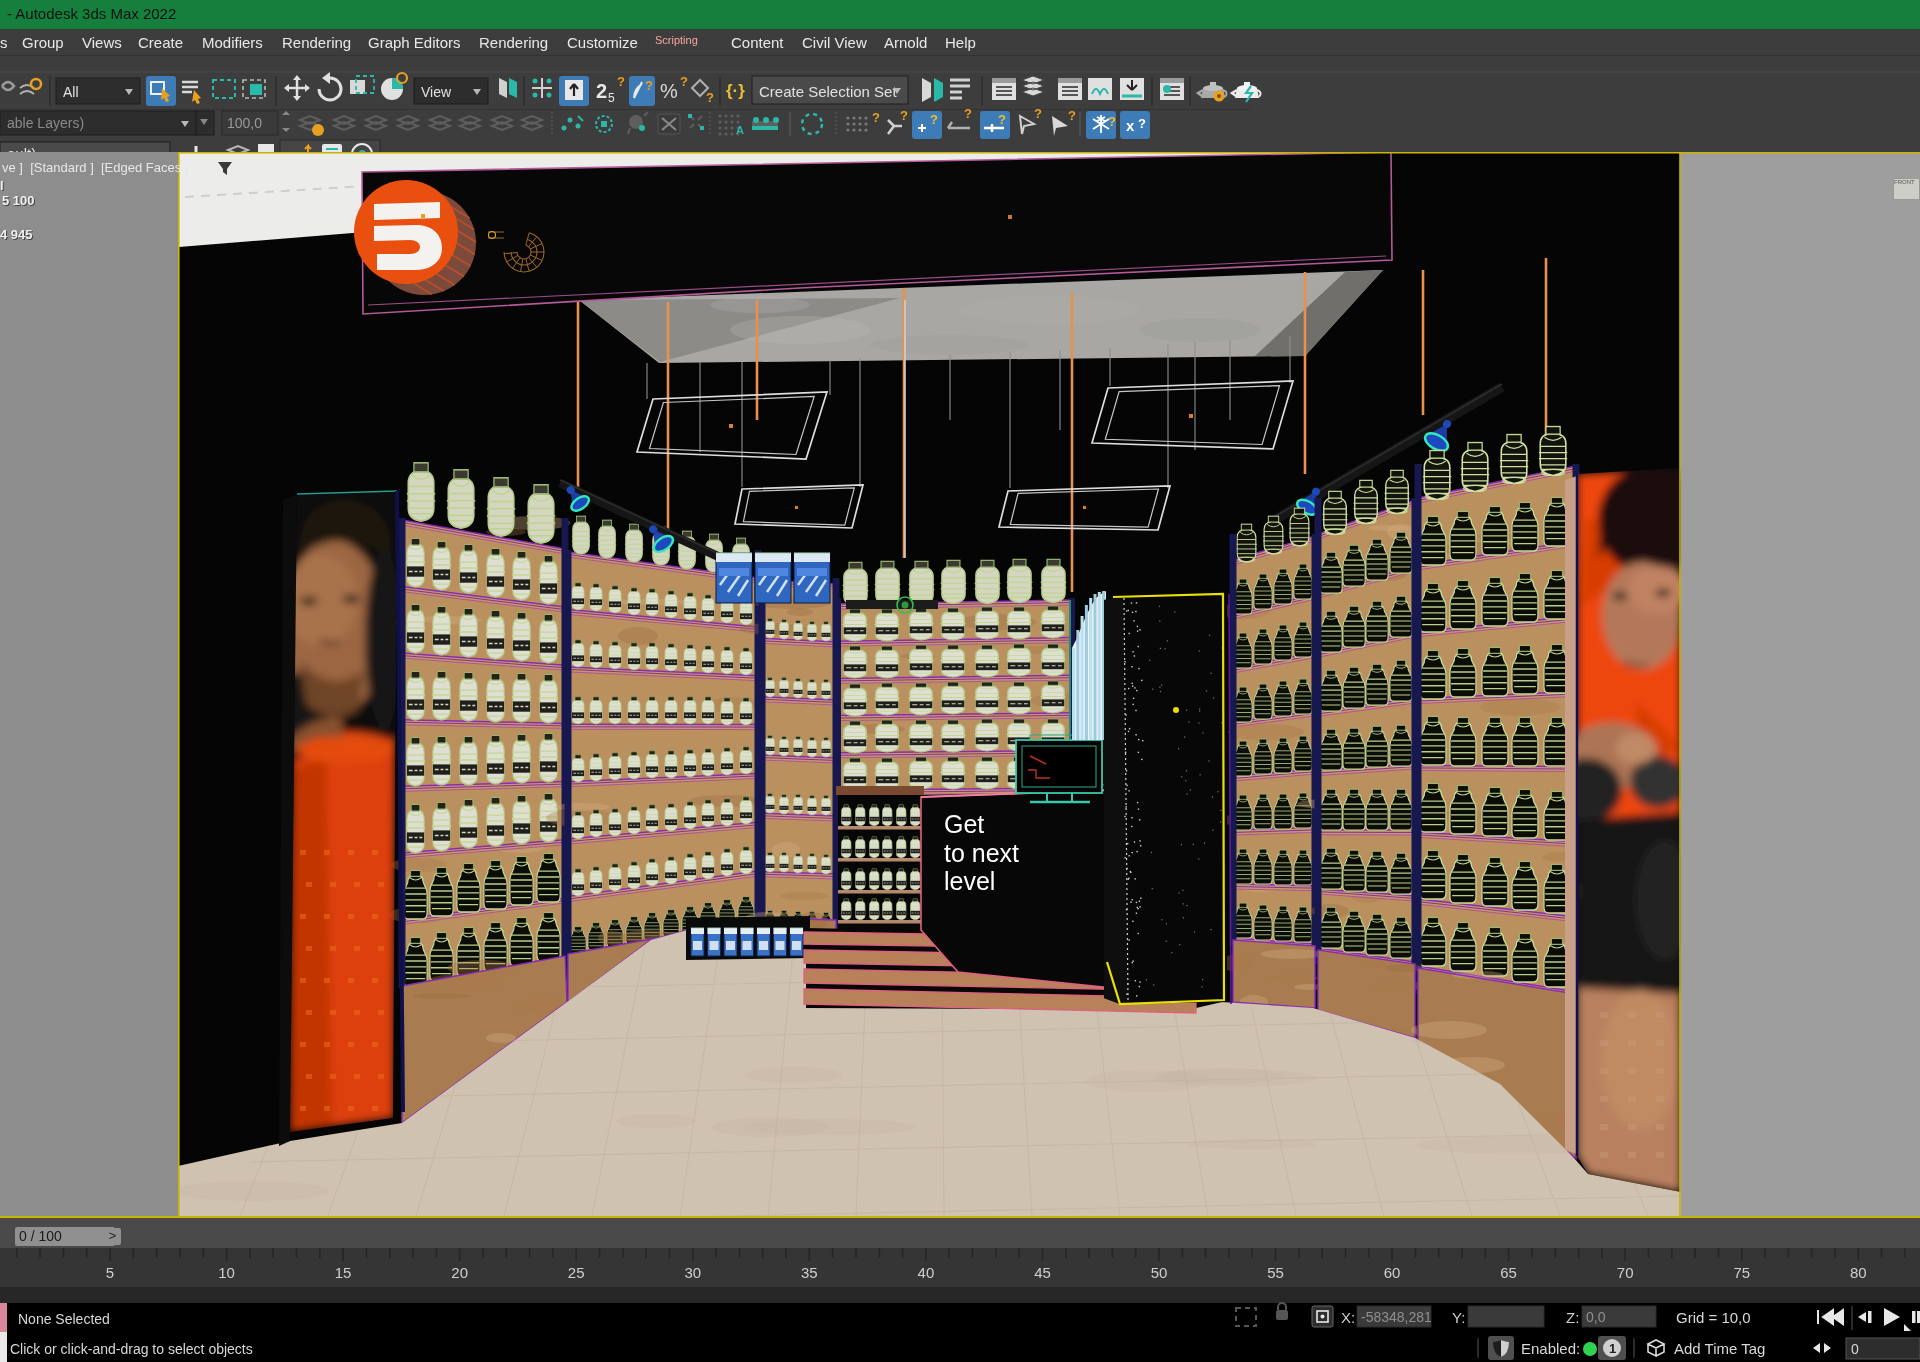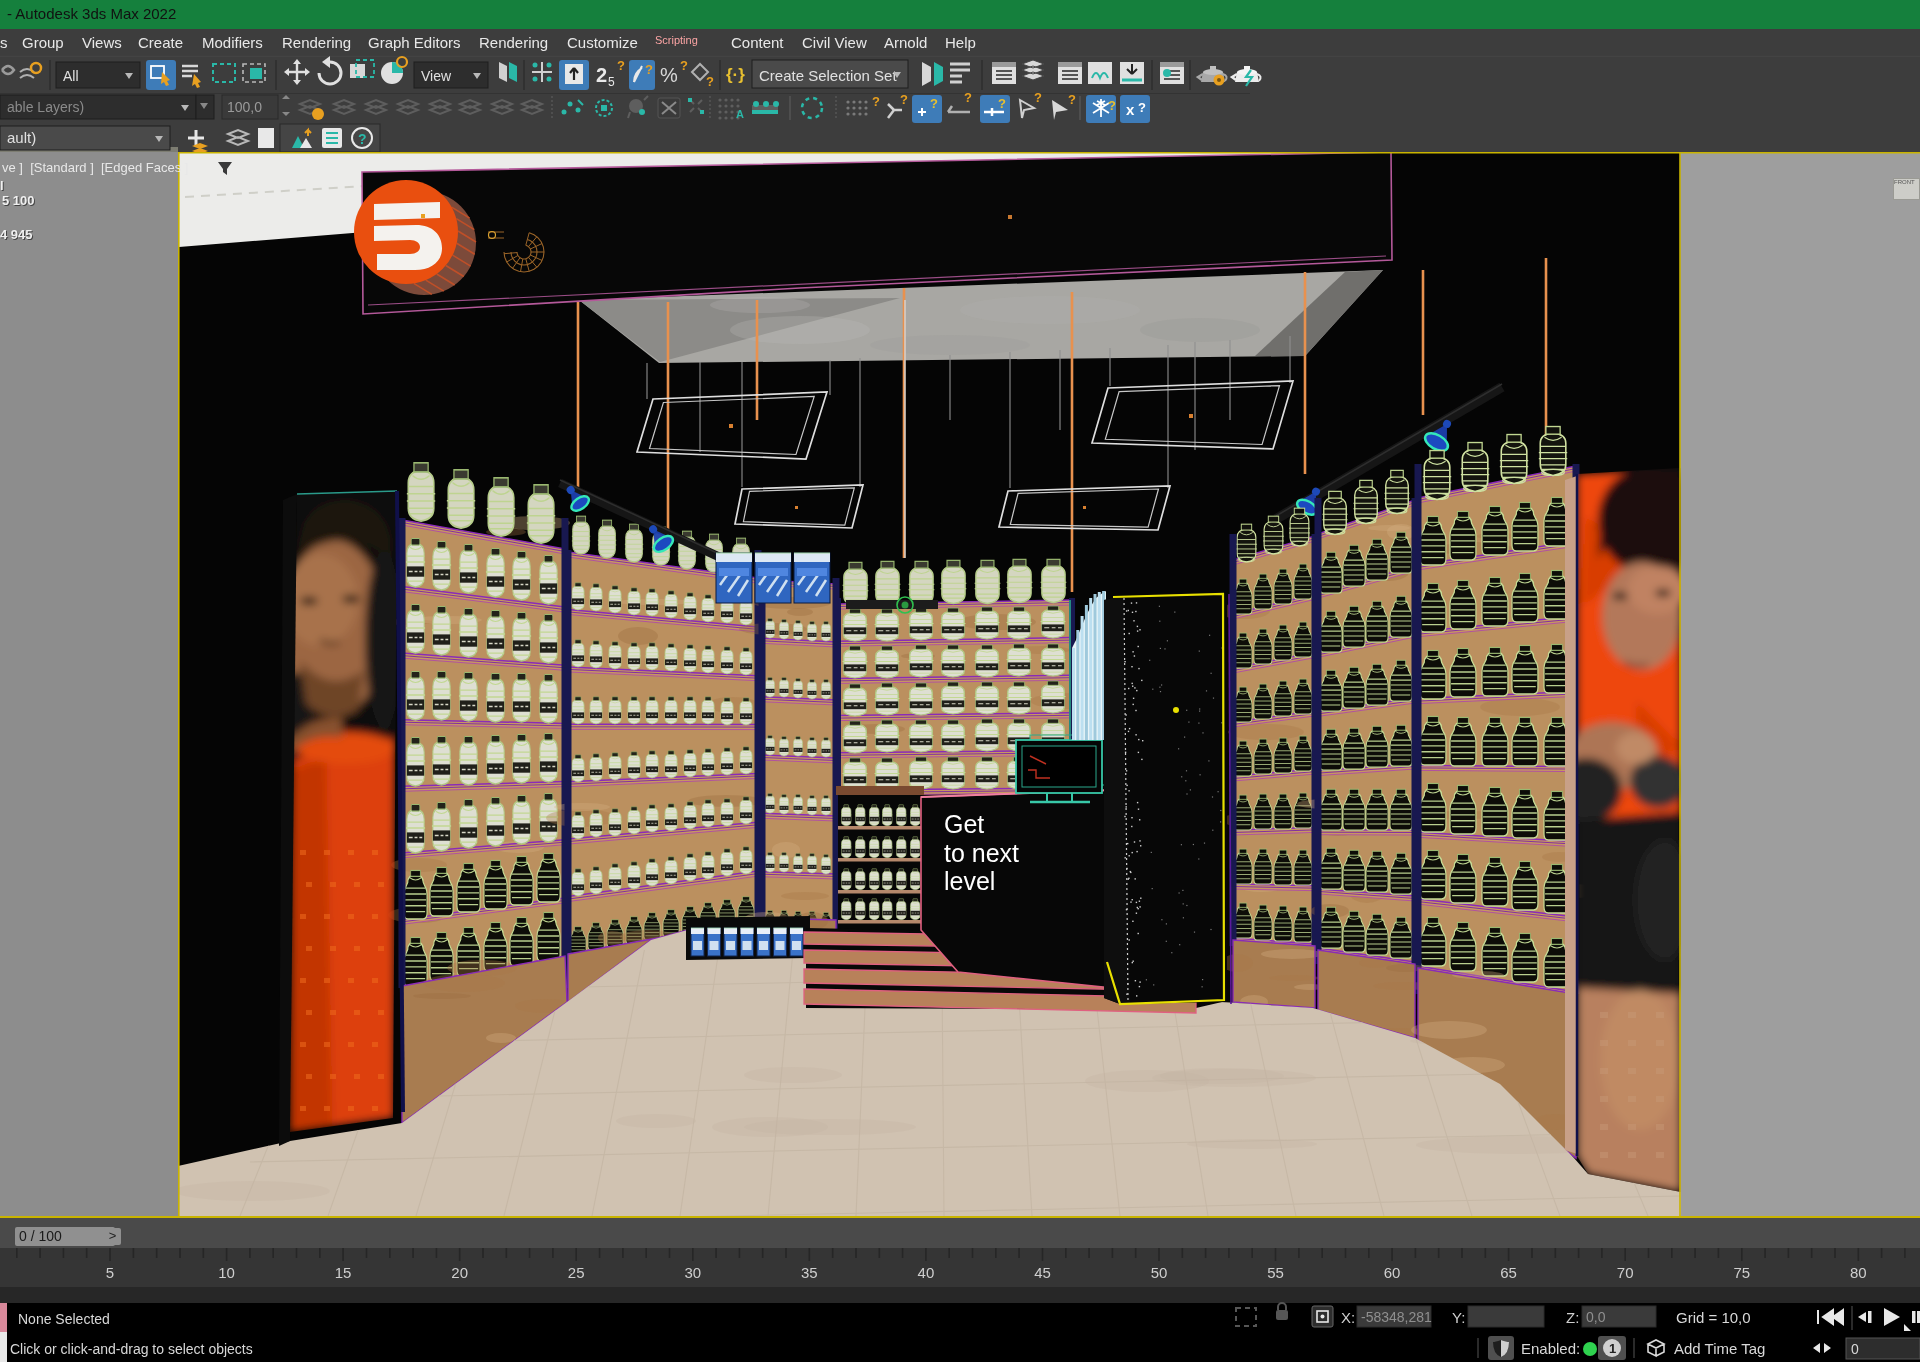--- a/index.html
+++ b/index.html
@@ -17,21 +17,21 @@
     <span style="position:absolute;left:282px;top:5px;color:#e8e8e8;font-size:15px;">Rendering</span>
     <span style="position:absolute;left:368px;top:5px;color:#e8e8e8;font-size:15px;">Graph Editors</span>
     <span style="position:absolute;left:479px;top:5px;color:#e8e8e8;font-size:15px;">Rendering</span>
     <span style="position:absolute;left:567px;top:5px;color:#e8e8e8;font-size:15px;">Customize</span>
     <span style="position:absolute;left:655px;top:5px;color:#fca5a5;font-size:11px;">Scripting</span>
     <span style="position:absolute;left:731px;top:5px;color:#e8e8e8;font-size:15px;">Content</span>
     <span style="position:absolute;left:802px;top:5px;color:#e8e8e8;font-size:15px;">Civil View</span>
     <span style="position:absolute;left:884px;top:5px;color:#e8e8e8;font-size:15px;">Arnold</span>
     <span style="position:absolute;left:945px;top:5px;color:#e8e8e8;font-size:15px;">Help</span>
   </div>
-<div class="abs" style="left:0;top:0;width:1704px;height:152px;">
+<div class="abs" style="left:0;top:16px;width:1704px;height:152px;">
 <svg width="1920" height="152" viewBox="0 0 1920 152" style="position:absolute;left:0;top:0" font-family="Liberation Sans, sans-serif">
 <rect x="0" y="56" width="1920" height="96" fill="#3d3d3d"></rect>
 <line x1="0" y1="56" x2="1920" y2="56" stroke="#4a4a4a"></line>
 <line x1="0" y1="93.5" x2="1250" y2="93.5" stroke="#333"></line>
 <rect x="0" y="147" width="178" height="5" fill="#7d7d72"></rect>
 <path d="M2,70 q6,-8 12,0 q-6,8 -12,0" fill="none" stroke="#9a9a9a" stroke-width="2.5"></path>
       <path d="M20,78 q7,-6 14,0 M20,72 q7,-6 14,0" stroke="#b0b0b0" stroke-width="2" fill="none"></path>
       <circle cx="36" cy="68" r="5" fill="none" stroke="#e8a020" stroke-width="2.5"></circle>
       <line x1="50.0" y1="60.0" x2="50.0" y2="90.0" stroke="#2e2e2e" stroke-width="1.5"></line>
       <rect x="56" y="62" width="84" height="26" fill="#2d2d2d" stroke="#1e1e1e"></rect>

